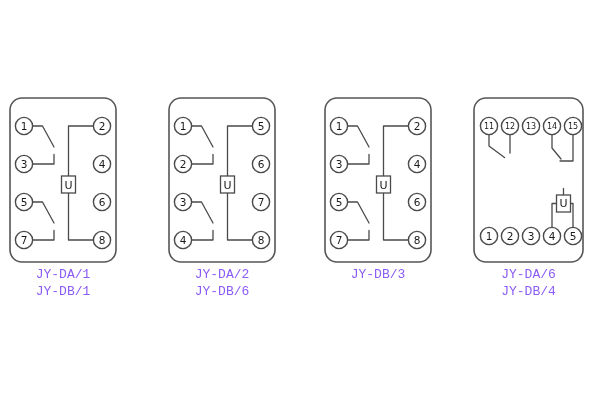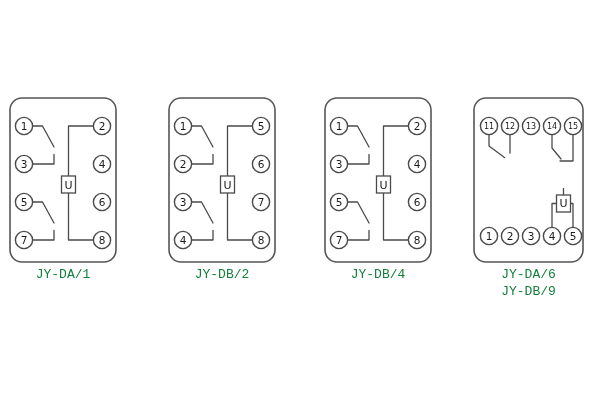--- a/index.html
+++ b/index.html
@@ -41,21 +41,21 @@
     font-family: "DejaVu Sans", sans-serif;
     font-size: 11px;
     fill: #1a1a1a;
     text-anchor: middle;
   }
   .labels { margin-top: 2px; }
   .model-label {
     font-family: "Liberation Mono", "DejaVu Sans Mono", monospace;
     font-size: 13px;
     line-height: 17px;
-    color: #15803d;
+    color: #8b5cf6;
     white-space: nowrap;
   }
 </style>
 </head>
 <body>
 
 <div class="canvas">
 
   <div class="panel" style="left:8px; width:110px;">
     <svg width="110" height="168" viewBox="0 0 110 168">
@@ -75,20 +75,21 @@
       <text class="tnum" x="94" y="33.8">2</text>
       <circle class="term" cx="94" cy="68" r="8.6"></circle>
       <text class="tnum" x="94" y="71.8">4</text>
       <circle class="term" cx="94" cy="106" r="8.6"></circle>
       <text class="tnum" x="94" y="109.8">6</text>
       <circle class="term" cx="94" cy="144" r="8.6"></circle>
       <text class="tnum" x="94" y="147.8">8</text>
     </svg>
     <div class="labels">
       <div class="model-label">JY-DA/1</div>
+      <div class="model-label">JY-DB/1</div>
     </div>
   </div>
 
   <div class="panel" style="left:167px; width:110px;">
     <svg width="110" height="168" viewBox="0 0 110 168">
       <rect class="outline" x="2" y="2" width="106" height="164" rx="12"></rect>
       <path class="wire" d="M24.6,30 H34.5 L46,51 M24.6,68 H46 V58.5 M24.6,106 H34.5 L46,127 M24.6,144 H46 V134.5 M85.4,30 H60.5 V80 M60.5,97 V144 H85.4"></path>
       <rect class="ubox" x="53.5" y="80" width="14" height="17"></rect>
       <text class="ulabel" x="60.5" y="92.5">U</text>
       <circle class="term" cx="16" cy="30" r="8.6"></circle>
@@ -102,21 +103,22 @@
       <circle class="term" cx="94" cy="30" r="8.6"></circle>
       <text class="tnum" x="94" y="33.8">5</text>
       <circle class="term" cx="94" cy="68" r="8.6"></circle>
       <text class="tnum" x="94" y="71.8">6</text>
       <circle class="term" cx="94" cy="106" r="8.6"></circle>
       <text class="tnum" x="94" y="109.8">7</text>
       <circle class="term" cx="94" cy="144" r="8.6"></circle>
       <text class="tnum" x="94" y="147.8">8</text>
     </svg>
     <div class="labels">
-      <div class="model-label">JY-DB/2</div>
+      <div class="model-label">JY-DA/2</div>
+      <div class="model-label">JY-DB/6</div>
     </div>
   </div>
 
   <div class="panel" style="left:323px; width:110px;">
     <svg width="110" height="168" viewBox="0 0 110 168">
       <rect class="outline" x="2" y="2" width="106" height="164" rx="12"></rect>
       <path class="wire" d="M24.6,30 H34.5 L46,51 M24.6,68 H46 V58.5 M24.6,106 H34.5 L46,127 M24.6,144 H46 V134.5 M85.4,30 H60.5 V80 M60.5,97 V144 H85.4"></path>
       <rect class="ubox" x="53.5" y="80" width="14" height="17"></rect>
       <text class="ulabel" x="60.5" y="92.5">U</text>
       <circle class="term" cx="16" cy="30" r="8.6"></circle>
@@ -130,21 +132,21 @@
       <circle class="term" cx="94" cy="30" r="8.6"></circle>
       <text class="tnum" x="94" y="33.8">2</text>
       <circle class="term" cx="94" cy="68" r="8.6"></circle>
       <text class="tnum" x="94" y="71.8">4</text>
       <circle class="term" cx="94" cy="106" r="8.6"></circle>
       <text class="tnum" x="94" y="109.8">6</text>
       <circle class="term" cx="94" cy="144" r="8.6"></circle>
       <text class="tnum" x="94" y="147.8">8</text>
     </svg>
     <div class="labels">
-      <div class="model-label">JY-DB/4</div>
+      <div class="model-label">JY-DB/3</div>
     </div>
   </div>
 
   <div class="panel" style="left:472px; width:113px;">
     <svg width="113" height="168" viewBox="0 0 113 168">
       <rect class="outline" x="2" y="2" width="109" height="164" rx="12"></rect>
       <path class="wire" d="M17,38.6 V50 L32.5,61.5 M38,38.6 V57 M80,38.6 V52 L89,63 M101,38.6 V65 H88 M91.5,99 V92.5 M84.5,107.5 H80 V131.4 M98.5,107.5 H101 V131.4"></path>
       <rect class="ubox" x="84.5" y="99" width="14" height="17"></rect>
       <text class="ulabel" x="91.5" y="111.3">U</text>
       <circle class="term" cx="17" cy="30" r="8.6"></circle>
@@ -163,17 +165,17 @@
       <text class="tnum" x="38" y="143.8">2</text>
       <circle class="term" cx="59" cy="140" r="8.6"></circle>
       <text class="tnum" x="59" y="143.8">3</text>
       <circle class="term" cx="80" cy="140" r="8.6"></circle>
       <text class="tnum" x="80" y="143.8">4</text>
       <circle class="term" cx="101" cy="140" r="8.6"></circle>
       <text class="tnum" x="101" y="143.8">5</text>
     </svg>
     <div class="labels">
       <div class="model-label">JY-DA/6</div>
-      <div class="model-label">JY-DB/9</div>
+      <div class="model-label">JY-DB/4</div>
     </div>
   </div>
 
 </div>
 
 </body></html>

